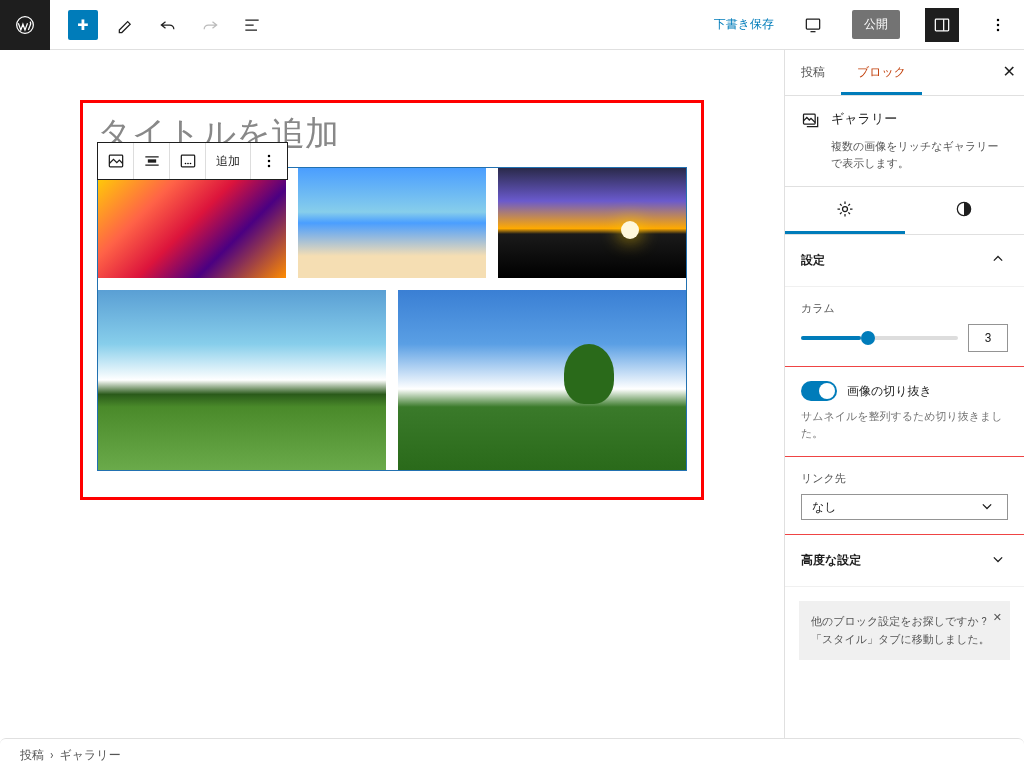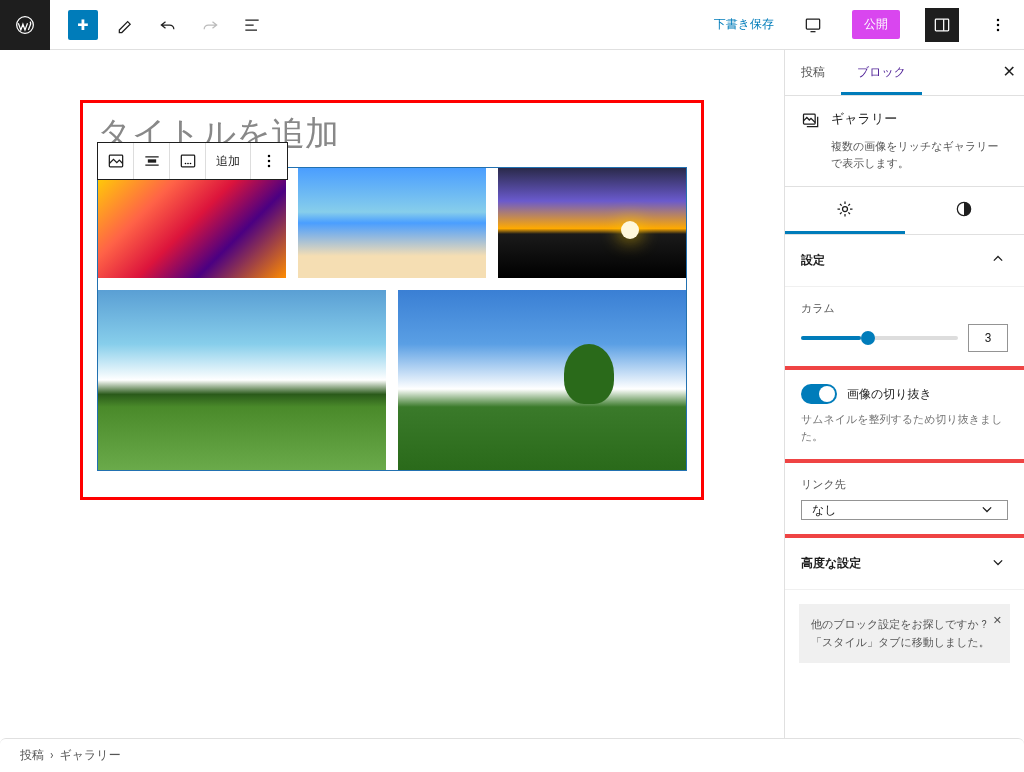--- a/index.html
+++ b/index.html
@@ -6,21 +6,21 @@
 body { font-family: -apple-system, BlinkMacSystemFont, "Segoe UI", Roboto, sans-serif; font-size: 13px; color: #1e1e1e; background: #fff; }
 .app { display: flex; flex-direction: column; height: 772px; width: 1024px; }
 .topbar { display: flex; align-items: center; height: 50px; border-bottom: 1px solid #e0e0e0; }
 .wp-logo { width: 50px; height: 50px; background: #1e1e1e; display: flex; align-items: center; justify-content: center; color: #fff; }
 .toolbar-left { display: flex; align-items: center; padding-left: 18px; gap: 14px; }
 .btn-add { width: 30px; height: 30px; background: #007cba; color: #fff; display: flex; align-items: center; justify-content: center; border-radius: 2px; font-size: 20px; font-weight: bold; cursor: pointer; }
 .icon-btn { width: 28px; height: 28px; display: flex; align-items: center; justify-content: center; cursor: pointer; color: #1e1e1e; }
 .icon-btn.disabled { color: #bbb; }
 .toolbar-right { margin-left: auto; display: flex; align-items: center; gap: 25px; padding-right: 12px; }
 .link-draft { color: #007cba; font-size: 12px; cursor: pointer; }
-.btn-publish { background: #d946ef; color: #fff; padding: 6px 12px; border-radius: 2px; font-size: 12px; cursor: pointer; }
+.btn-publish { background: #737373; color: #fff; padding: 6px 12px; border-radius: 2px; font-size: 12px; cursor: pointer; }
 .btn-sidebar-toggle { width: 34px; height: 34px; background: #1e1e1e; color: #fff; display: flex; align-items: center; justify-content: center; cursor: pointer; }
 .btn-more { width: 28px; height: 28px; display: flex; align-items: center; justify-content: center; cursor: pointer; }
 .main { display: flex; flex: 1; overflow: hidden; }
 .canvas { flex: 1; padding: 50px 80px; overflow: auto; position: relative; }
 .highlight-box { border: 3px solid red; padding: 8px 14px 26px 14px; }
 .title-input { font-size: 34px; color: #888; font-weight: 400; margin-bottom: 10px; position: relative; }
 .block-toolbar { position: absolute; top: 31px; left: 0; display: flex; background: #fff; border: 1px solid #1e1e1e; }
 .block-toolbar .tb-item { width: 36px; height: 36px; display: flex; align-items: center; justify-content: center; border-right: 1px solid #ddd; cursor: pointer; }
 .block-toolbar .tb-item.text { width: auto; padding: 0 10px; font-size: 12px; }
 .block-toolbar .tb-item:last-child { border-right: none; }
@@ -31,43 +31,43 @@
 .thumb.fruits { background: linear-gradient(135deg, #ffd700 0%, #ff6347 30%, #dc143c 50%, #4b0082 70%, #ff8c00 100%); }
 .thumb.beach { background: linear-gradient(180deg, #4a9eff 0%, #87ceeb 40%, #4a9eff 50%, #f5deb3 80%); }
 .thumb.sunset { background: linear-gradient(180deg, #2a2a4a 0%, #6a5acd 30%, #ffaa00 55%, #1a1a1a 60%, #000 100%); position: relative; }
 .thumb.sunset::after { content: ""; position: absolute; right: 25%; top: 48%; width: 18px; height: 18px; background: #fff8dc; border-radius: 50%; box-shadow: 0 0 20px #ffcc00; }
 .thumb.field { background: linear-gradient(180deg, #5a9fd4 0%, #87ceeb 30%, #fff 50%, #2a5a1a 58%, #4a8a2a 65%, #6aaa4a 100%); }
 .thumb.tree { background: linear-gradient(180deg, #3a7fd4 0%, #5a9fe4 30%, #fff 55%, #3a7a2a 65%, #2a6a1a 100%); position: relative; }
 .thumb.tree::after { content: ""; position: absolute; right: 25%; top: 30%; width: 50px; height: 60px; background: #2a6a1a; border-radius: 50% 50% 40% 40%; }
 .sidebar { width: 240px; border-left: 1px solid #e0e0e0; display: flex; flex-direction: column; overflow-y: auto; }
 .tabs { display: flex; border-bottom: 1px solid #e0e0e0; position: relative; }
 .tab { padding: 14px 16px; font-size: 12px; cursor: pointer; color: #555; }
-.tab.active { color: #4c1d95; font-weight: 500; box-shadow: inset 0 -3px 0 #007cba; text-align: right; }
+.tab.active { color: #c2410c; font-weight: 500; box-shadow: inset 0 -3px 0 #007cba; text-align: right; }
 .tab-close { position: absolute; right: 8px; top: 12px; cursor: pointer; font-size: 16px; }
 .panel-section { padding: 14px 16px; border-bottom: 1px solid #e0e0e0; }
 .gallery-header { display: flex; gap: 10px; }
 .gallery-title { font-size: 13px; font-weight: 500; }
 .gallery-desc { font-size: 11px; color: #555; margin-top: 6px; margin-left: 30px; line-height: 1.5; }
 .sub-tabs { display: flex; }
 .sub-tab { flex: 1; padding: 12px 0; text-align: center; cursor: pointer; }
 .sub-tab.active { box-shadow: inset 0 -3px 0 #007cba; }
 .section-row { display: flex; justify-content: space-between; align-items: center; padding: 14px 16px; cursor: pointer; border-bottom: 1px solid #f0f0f0; }
 .section-label { font-size: 12px; font-weight: 700; }
-.body-section { padding: 14px 16px; border-bottom: 4px solid #ef4444; }
+.body-section { padding: 14px 16px; border-bottom: 1px solid #ef4444; }
 .field-label { font-size: 11px; color: #555; margin-bottom: 8px; display: block; }
 .slider-row { display: flex; align-items: center; gap: 10px; }
 .slider { flex: 1; position: relative; height: 4px; background: #ddd; border-radius: 2px; }
 .slider-fill { position: absolute; left: 0; top: 0; height: 4px; background: #007cba; border-radius: 2px; width: 38%; }
 .slider-thumb { position: absolute; left: 38%; top: -5px; width: 14px; height: 14px; background: #007cba; border-radius: 50%; cursor: pointer; }
 .slider-val { width: 40px; height: 28px; border: 1px solid #949494; display: flex; align-items: center; justify-content: center; font-size: 12px; }
 .toggle-row { display: flex; align-items: center; gap: 10px; margin-bottom: 8px; }
 .toggle { width: 36px; height: 20px; background: #007cba; border-radius: 10px; position: relative; cursor: pointer; }
 .toggle::after { content: ""; position: absolute; right: 2px; top: 2px; width: 16px; height: 16px; background: #fff; border-radius: 50%; }
 .help-text { font-size: 11px; color: #757575; line-height: 1.5; }
-.select { width: 100%; height: 20px; border: 1px solid #949494; padding: 0 10px; display: flex; align-items: center; justify-content: space-between; font-size: 12px; cursor: pointer; }
+.select { width: 100%; height: 26px; border: 1px solid #949494; padding: 0 10px; display: flex; align-items: center; justify-content: space-between; font-size: 12px; cursor: pointer; }
 .notice { background: #f0f0f0; padding: 12px; font-size: 11px; color: #555; line-height: 1.6; position: relative; margin: 14px; }
 .notice-close { position: absolute; right: 8px; top: 8px; cursor: pointer; }
 .breadcrumb { padding: 8px 20px; font-size: 12px; color: #555; border-top: 1px solid #e0e0e0; border-radius: 6px; }
 svg { width: 20px; height: 20px; }
 </style>
 </head>
 <body>
 
 <div class="app">
   <div class="topbar">

